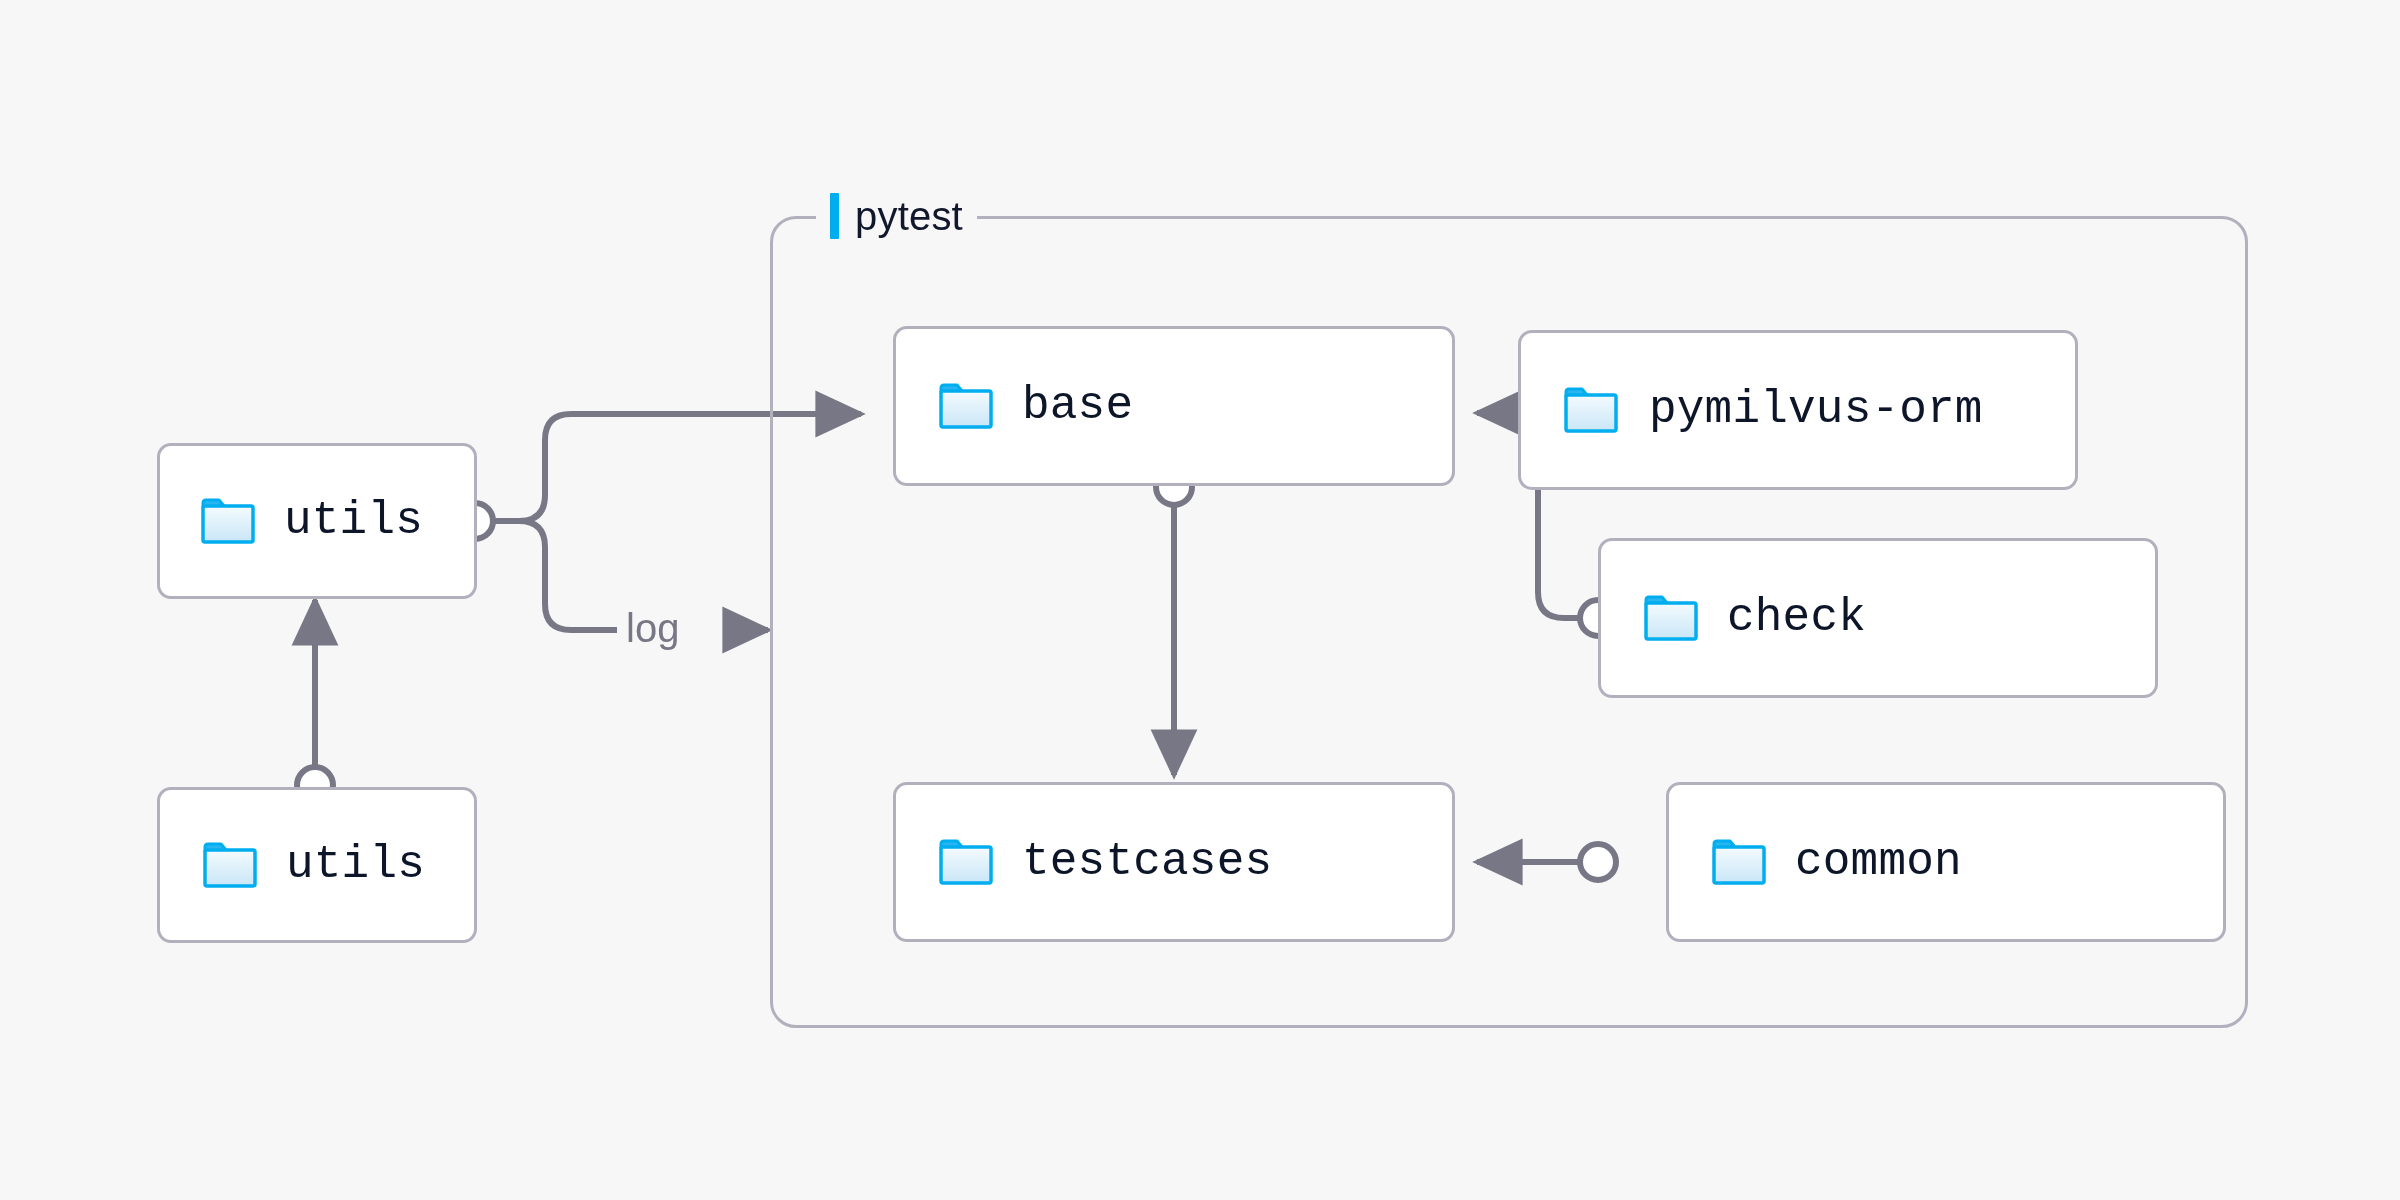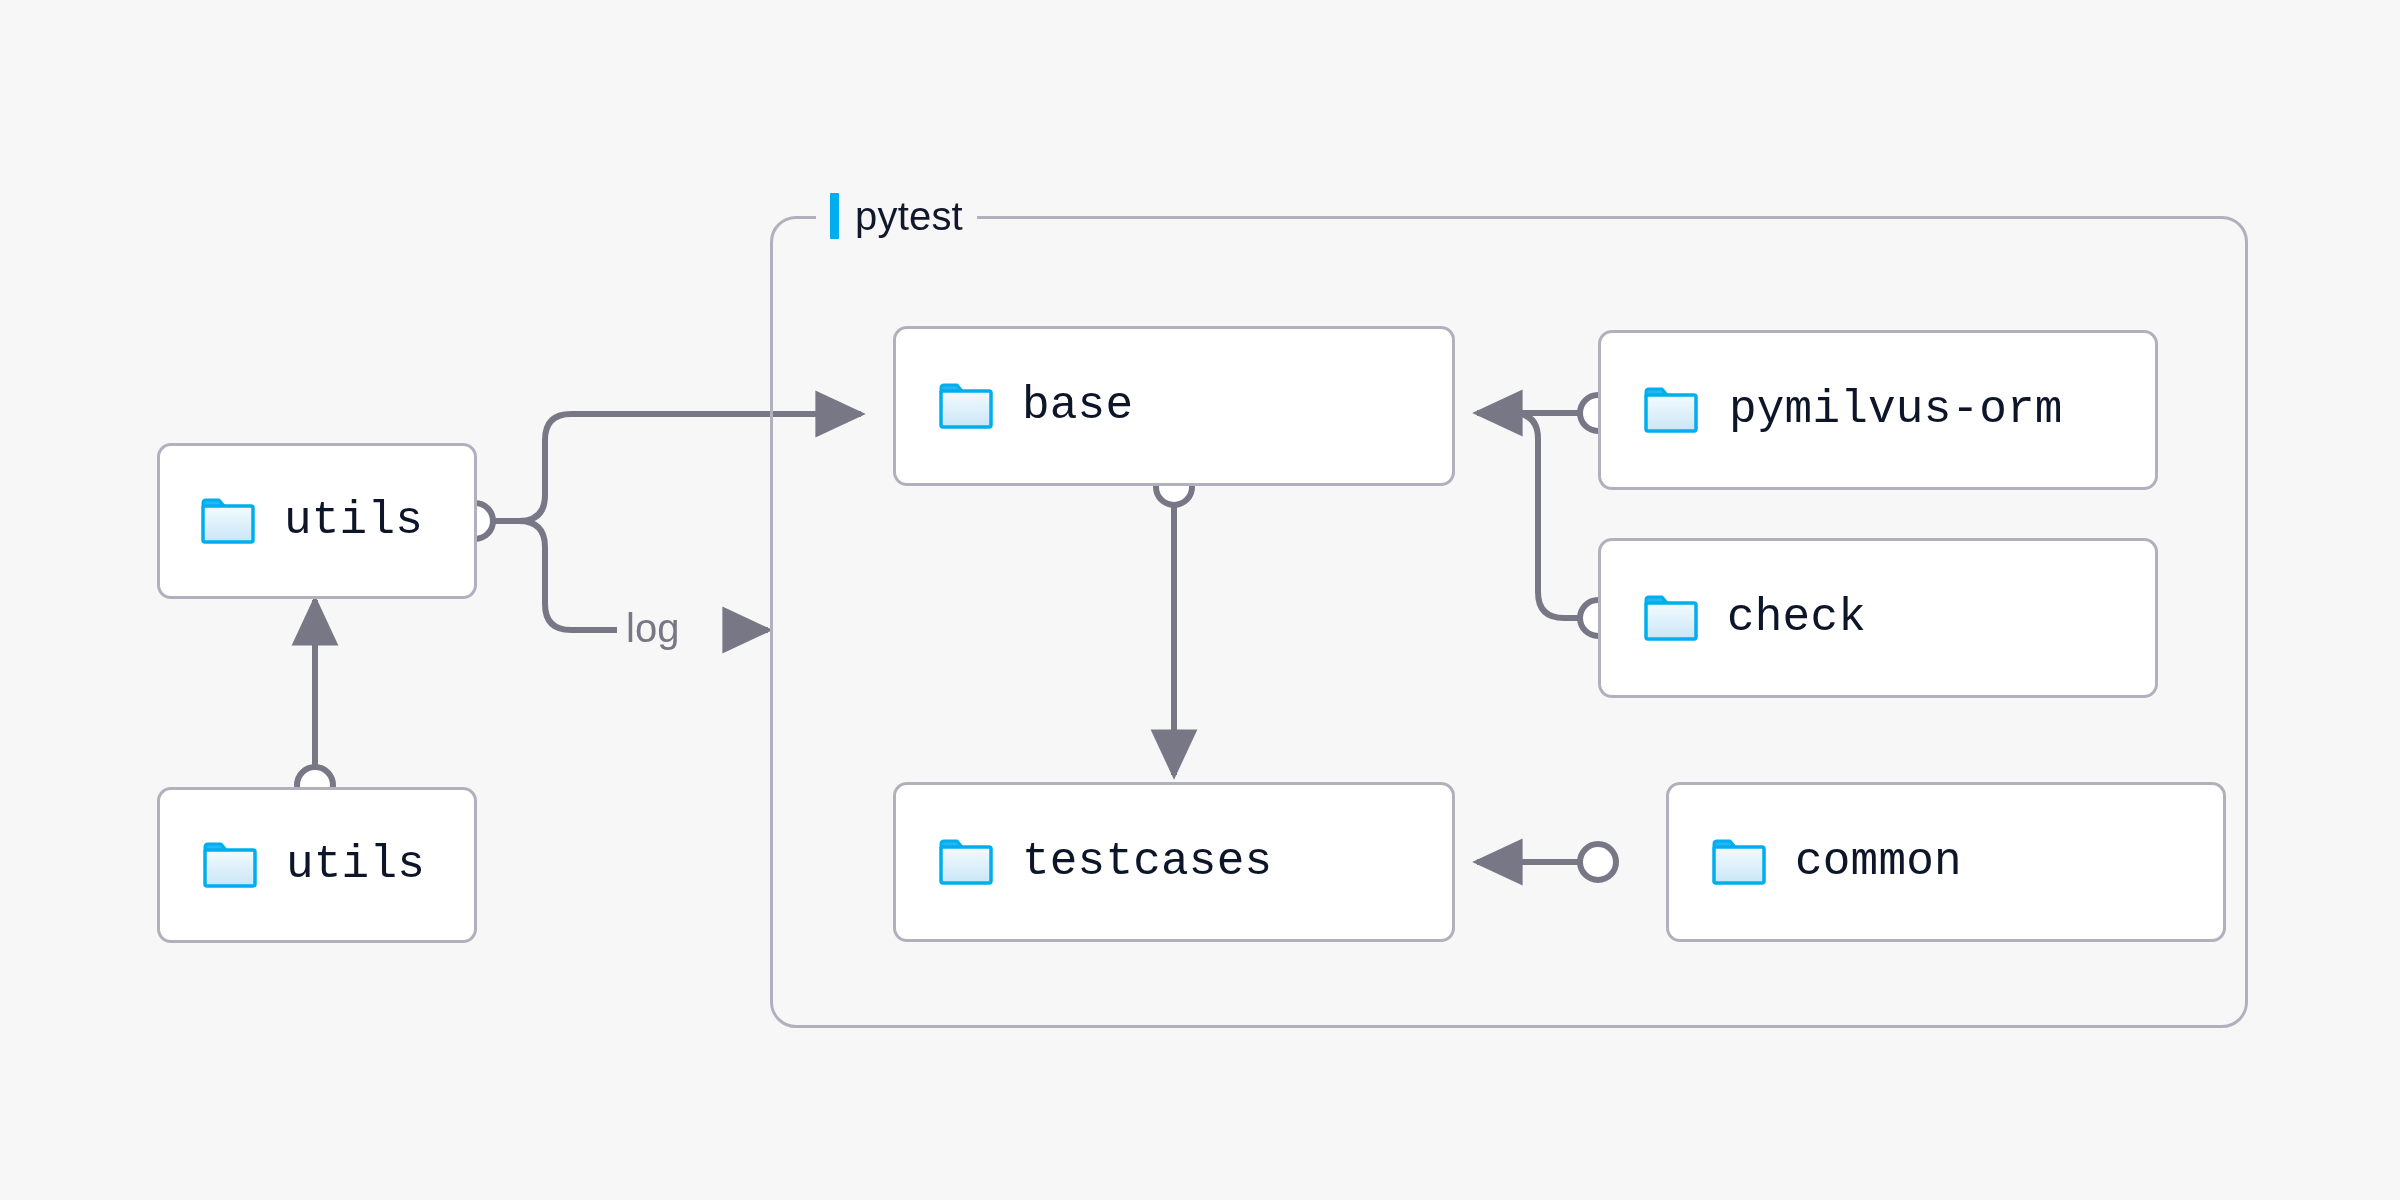--- a/index.html
+++ b/index.html
@@ -202,21 +202,21 @@
   <div class="node" style="left:893px; top:782px; width:562px; height:160px;">
     <span class="folder-icon">
       <svg width="56" height="48" viewBox="0 0 56 48">
         <path d="M3,10 L3,6 Q3,3 6,3 L19,3 L24,9 L24,12 Z" fill="#29b6f0" stroke="#00aeef" stroke-width="3" stroke-linejoin="round"></path>
         <rect x="3" y="9" width="50" height="36" rx="2" fill="url(#folderGrad)" stroke="#00aeef" stroke-width="3.5"></rect>
       </svg>
     </span>
     <span class="node-label">testcases</span>
   </div>
 
-  <div class="node" style="left:1598px; top:330px; width:560px; height:160px;gap:30px;">
+  <div class="node" style="left:1518px; top:330px; width:560px; height:160px;gap:30px;">
     <span class="folder-icon">
       <svg width="56" height="48" viewBox="0 0 56 48">
         <path d="M3,10 L3,6 Q3,3 6,3 L19,3 L24,9 L24,12 Z" fill="#29b6f0" stroke="#00aeef" stroke-width="3" stroke-linejoin="round"></path>
         <rect x="3" y="9" width="50" height="36" rx="2" fill="url(#folderGrad)" stroke="#00aeef" stroke-width="3.5"></rect>
       </svg>
     </span>
     <span class="node-label">pymilvus-orm</span>
   </div>
 
   <div class="node" style="left:1598px; top:538px; width:560px; height:160px;">

